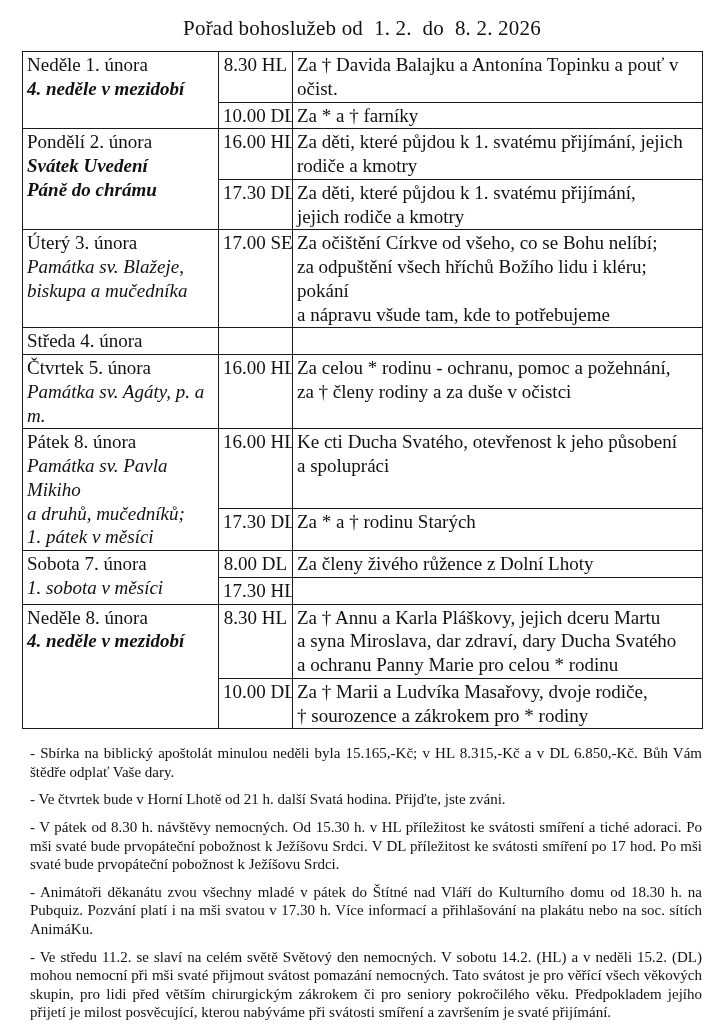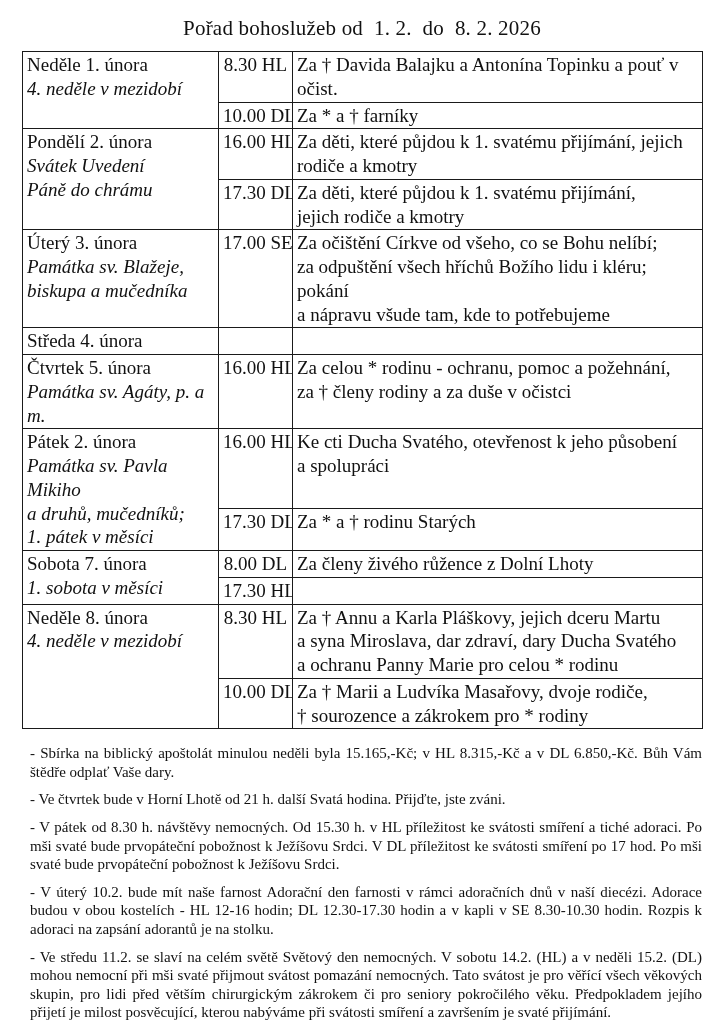--- a/index.html
+++ b/index.html
@@ -39,21 +39,21 @@
     text-align:center;
     padding-right:4px;
     white-space:nowrap;
     margin-left:11px;
   }
   td.intent-cell{
     padding-left:8px;
     white-space:pre-line;
   }
   .feast{white-space:pre-line;}
-  .feast-bold{font-style:italic;font-weight:normal;margin-top:36px;}
+  .feast-bold{font-style:italic;font-weight:bold;margin-top:36px;}
   .feast-italic{font-style:italic;}
   .announcements{margin-top:15px;}
   .announcements p{
     font-size:15px;
     line-height:1.24;
     text-align:justify;
     margin:0 0 9px 8px;
   }
   .announcements p.tight{margin-bottom:1px;}
 </style>
@@ -126,21 +126,21 @@
           <span>Čtvrtek 5. února</span><br>
           <span class="feast feast-italic">Památka sv. Agáty, p. a m.</span>
         </td>
         <td class="time-cell">16.00 HL</td>
         <td class="intent-cell">Za celou * rodinu - ochranu, pomoc a požehnání,
 za † členy rodiny a za duše v očistci</td>
       </tr>
 
       <tr>
         <td class="date-cell" rowspan="2">
-          <span>Pátek 2. února</span><br>
+          <span>Pátek 8. února</span><br>
           <span class="feast feast-italic">Památka sv. Pavla Mikiho
 a druhů, mučedníků;
 1. pátek v měsíci</span>
         </td>
         <td class="time-cell">16.00 HL</td>
         <td class="intent-cell">Ke cti Ducha Svatého, otevřenost k jeho působení
 a spolupráci</td>
       </tr>
       <tr>
         <td class="time-cell">17.30 DL</td>
@@ -175,17 +175,17 @@
         <td class="intent-cell">Za † Marii a Ludvíka Masařovy, dvoje rodiče,
 † sourozence a zákrokem pro * rodiny</td>
       </tr>
     </tbody>
   </table>
 
   <div class="announcements">
     <p>- Sbírka na biblický apoštolát minulou neděli byla 15.165,-Kč; v HL 8.315,-Kč a v DL 6.850,-Kč. Bůh Vám štědře odplať Vaše dary.</p>
     <p>- Ve čtvrtek bude v Horní Lhotě od 21 h. další Svatá hodina. Přijďte, jste zváni.</p>
     <p>- V pátek od 8.30 h. návštěvy nemocných. Od 15.30 h. v HL příležitost ke svátosti smíření a tiché adoraci. Po mši svaté bude prvopáteční pobožnost k Ježíšovu Srdci. V DL příležitost ke svátosti smíření po 17 hod. Po mši svaté bude prvopáteční pobožnost k Ježíšovu Srdci.</p>
-    <p>- V úterý 10.2. bude mít naše farnost Adorační den farnosti v rámci adoračních dnů v naší diecézi. Adorace budou v obou kostelích - HL 12-16 hodin; DL 12.30-17.30 hodin a v kapli v SE 8.30-10.30 hodin. Rozpis k adoraci na zapsání adorantů je na stolku.</p>
+    <p>- Animátoři děkanátu zvou všechny mladé v pátek do Štítné nad Vláří do Kulturního domu od 18.30 h. na Pubquiz. Pozvání platí i na mši svatou v 17.30 h. Více informací a přihlašování na plakátu nebo na soc. sítích AnimáKu.</p>
     <p>- Ve středu 11.2. se slaví na celém světě Světový den nemocných. V sobotu 14.2. (HL) a v neděli 15.2. (DL) mohou nemocní při mši svaté přijmout svátost pomazání nemocných. Tato svátost je pro věřící všech věkových skupin, pro lidi před větším chirurgickým zákrokem či pro seniory pokročilého věku. Předpokladem jejího přijetí je milost posvěcující, kterou nabýváme při svátosti smíření a završením je svaté přijímání.</p>
   </div>
 
 </div>
 
 </body></html>

